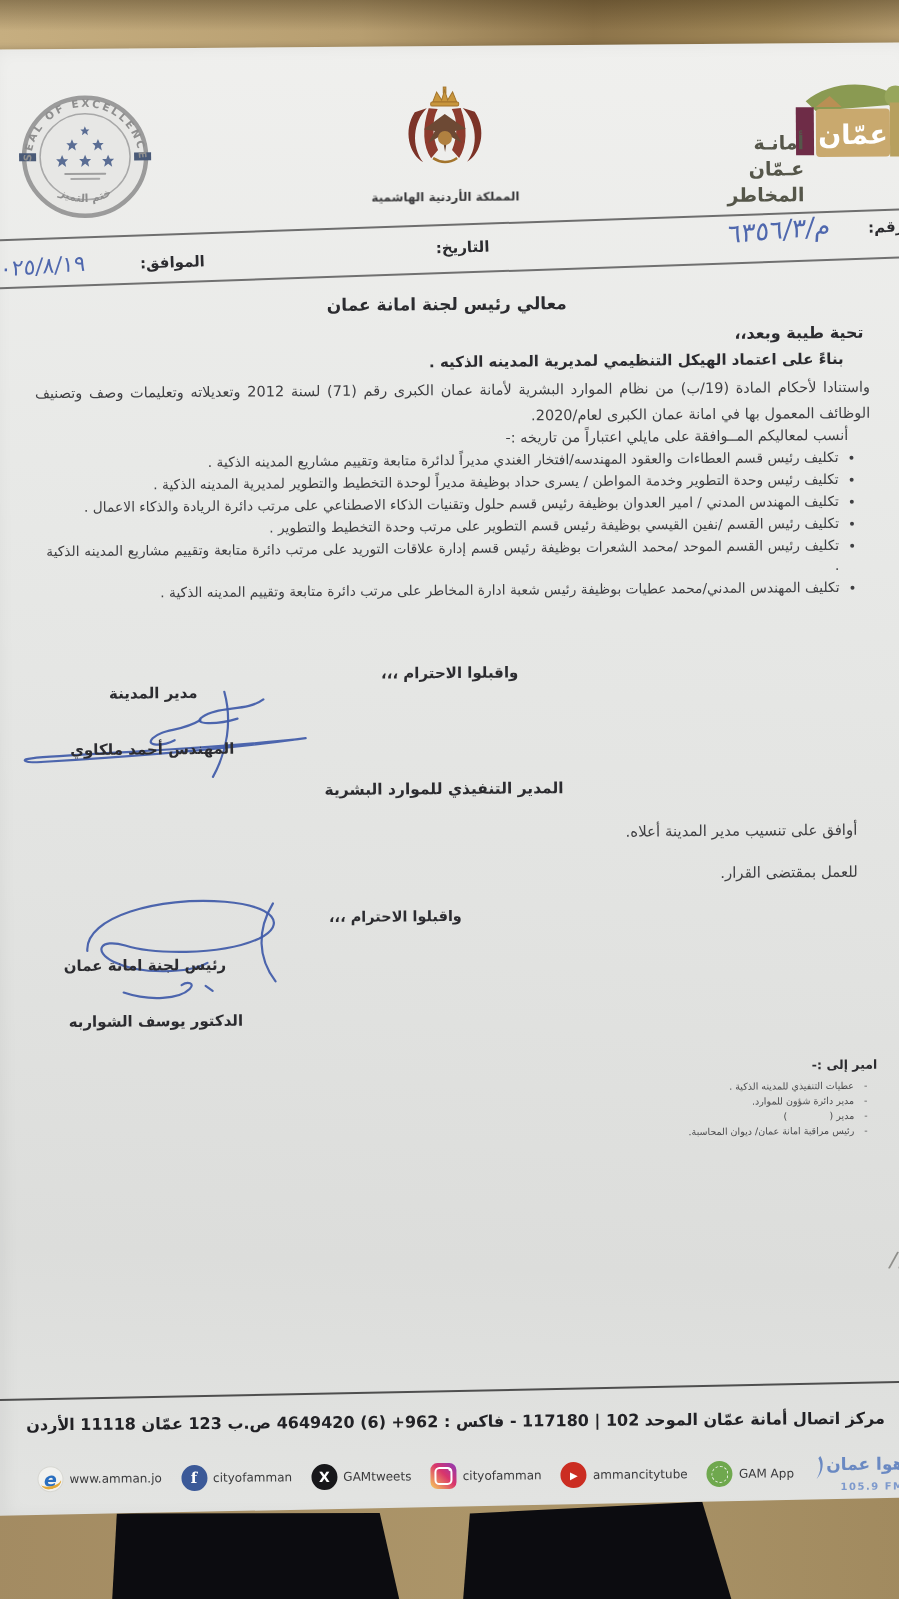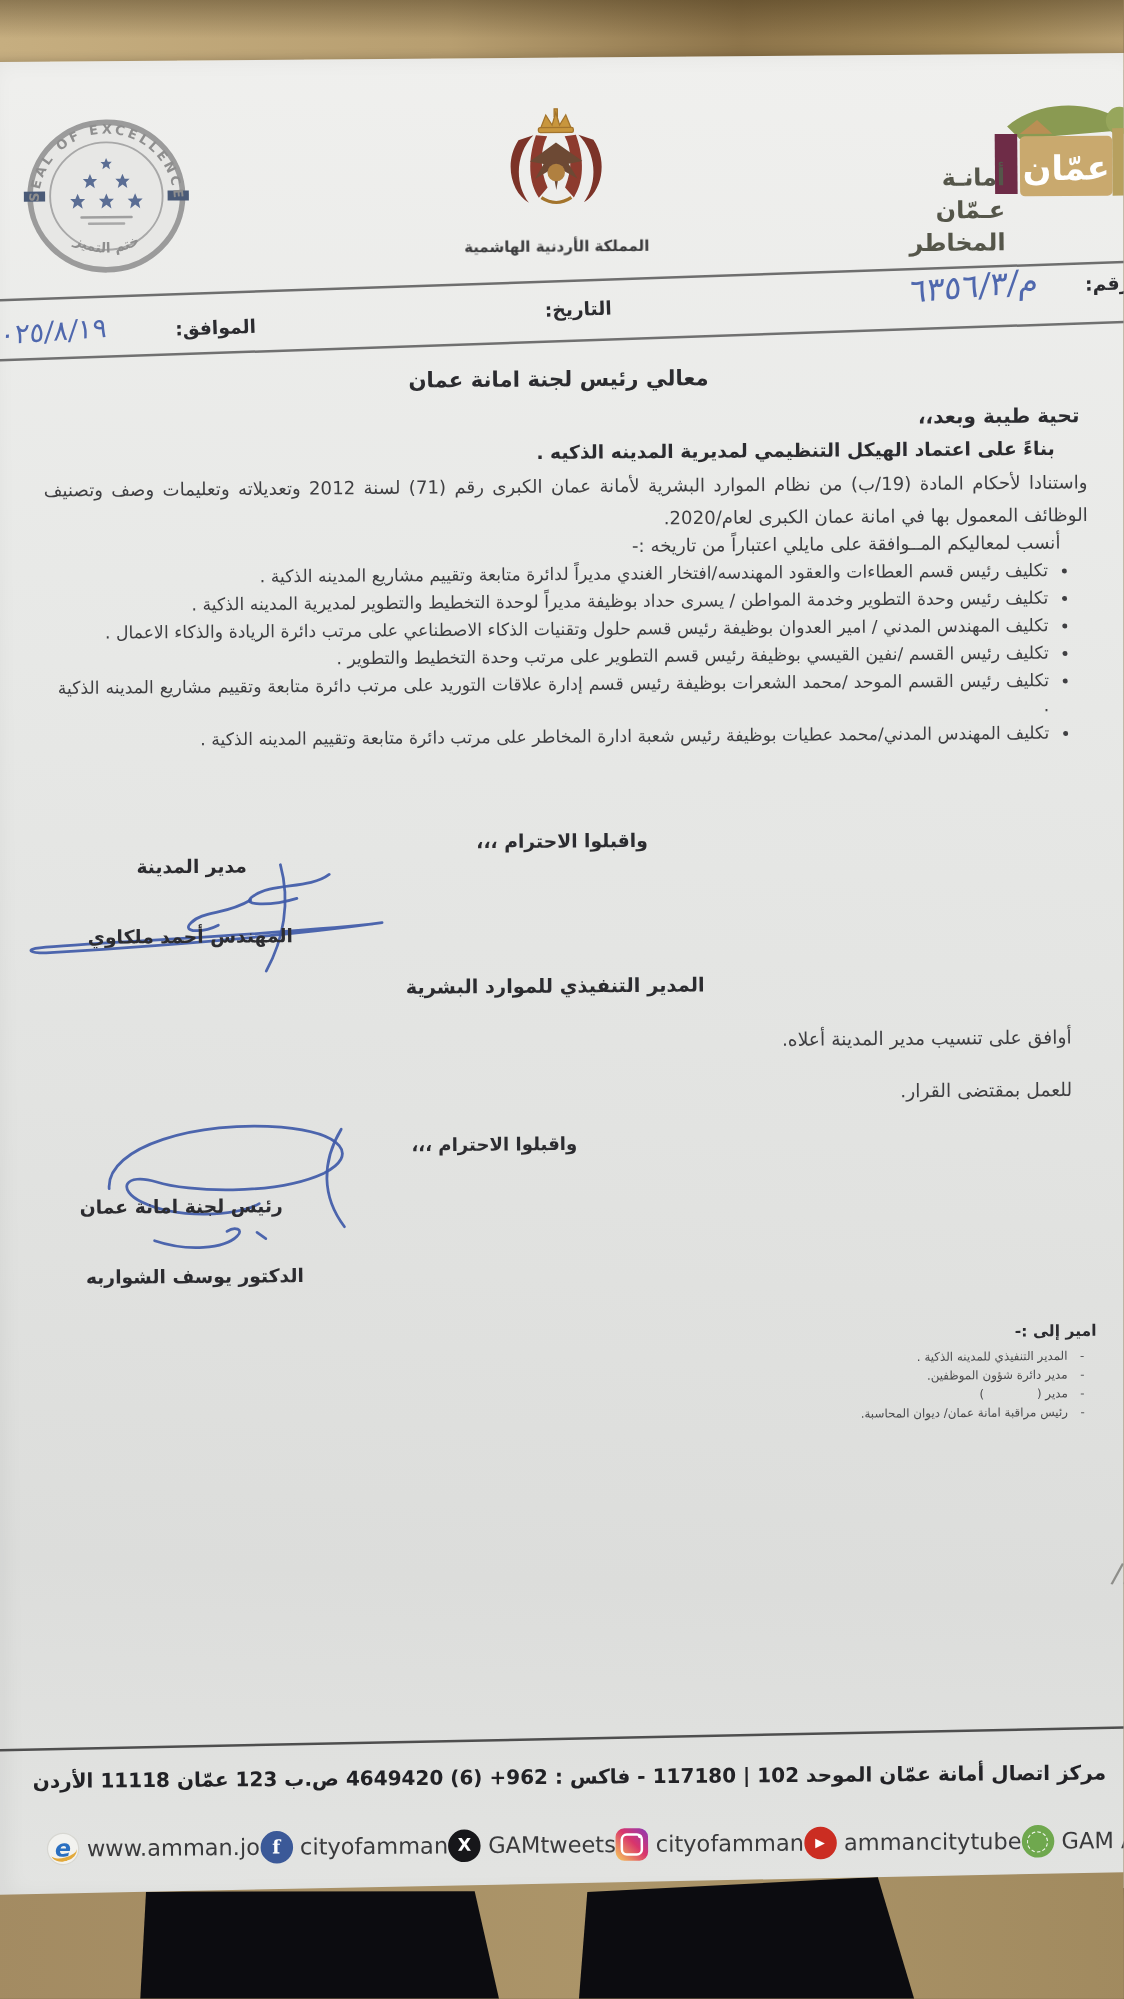--- a/index.html
+++ b/index.html
@@ -82,21 +82,21 @@
   .cc-row{display:flex;justify-content:flex-start;}
   .cc-dash{margin-left:10px;color:#5a5a5c;}
   .page-mark{top:1206px;right:2px;font-size:22px;color:#8e8e8a;
     transform:rotate(12deg);direction:ltr;}
   
   .foot-rule{top:1344px;left:-4px;right:-4px;height:2px;background:#4e4e4e;transform:rotate(-0.7deg);}
   .contact{top:1366px;left:0;right:0;text-align:center;font-size:16px;color:#222226;}
   .social{top:1402px;left:40px;right:10px;height:56px;direction:ltr;
     display:flex;align-items:center;justify-content:space-between;}
   .s-item{display:flex;align-items:center;gap:6px;}
-  .s-label{font-size:18px;color:#3a3a3c;white-space:nowrap;}
+  .s-label{font-size:12px;color:#3a3a3c;white-space:nowrap;}
   .si{position:relative;width:26px;height:26px;border-radius:50%;flex:0 0 auto;
     display:inline-flex;align-items:center;justify-content:center;
     color:#fff;font-size:15px;font-weight:700;}
   .si-web{background:#f2f2ef;color:#2a6fc0;font-size:19px;font-style:italic;border:1px solid #d7d7d2;}
   .si-web::after{content:"";position:absolute;left:2px;top:7px;width:21px;height:12px;
     border-bottom:3px solid #e2a93b;border-radius:50%;transform:rotate(-14deg);}
   .si-fb{background:#3b5998;font-family:"DejaVu Serif",serif;}
   .si-x{background:#17171a;font-size:14px;}
   .si-ig{border-radius:7px;background:linear-gradient(45deg,#f5c15c 5%,#d9356b 55%,#8a3ab9 100%);}
   .si-ig::before{content:"";width:14px;height:14px;border:2px solid #fff;border-radius:5px;}
@@ -229,25 +229,25 @@
         <path class="ink" d="M96,106 C122,115 152,113 162,103 C168,97 160,95 154,99"></path>
         <path class="ink" d="M178,100 l7,5"></path>
       </svg>
       <div class="abs sig2-title bold">رئيس لجنة امانة عمان</div>
       <div class="abs sig2-name bold">الدكتور يوسف الشواربه</div>
 
       <div class="abs cc-label bold">امير إلى :-</div>
       <div class="abs cc-list">
         <div class="cc-row">
           <span class="cc-dash">-</span>
-            <span>المدير التنفيذي للمدينه الذكية .</span>
+            <span>عطيات التنفيذي للمدينه الذكية .</span>
         </div>
         <div class="cc-row">
           <span class="cc-dash">-</span>
-            <span>مدير دائرة شؤون الموظفين.</span>
+            <span>مدير دائرة شؤون للموارد.</span>
         </div>
         <div class="cc-row">
           <span class="cc-dash">-</span>
             <span>مدير (&nbsp;&nbsp;&nbsp;&nbsp;&nbsp;&nbsp;&nbsp;&nbsp;&nbsp;&nbsp;&nbsp;&nbsp;&nbsp;&nbsp;)</span>
         </div>
         <div class="cc-row">
           <span class="cc-dash">-</span>
             <span>رئيس مراقبة امانة عمان/ ديوان المحاسبة.</span>
         </div>
       </div>

